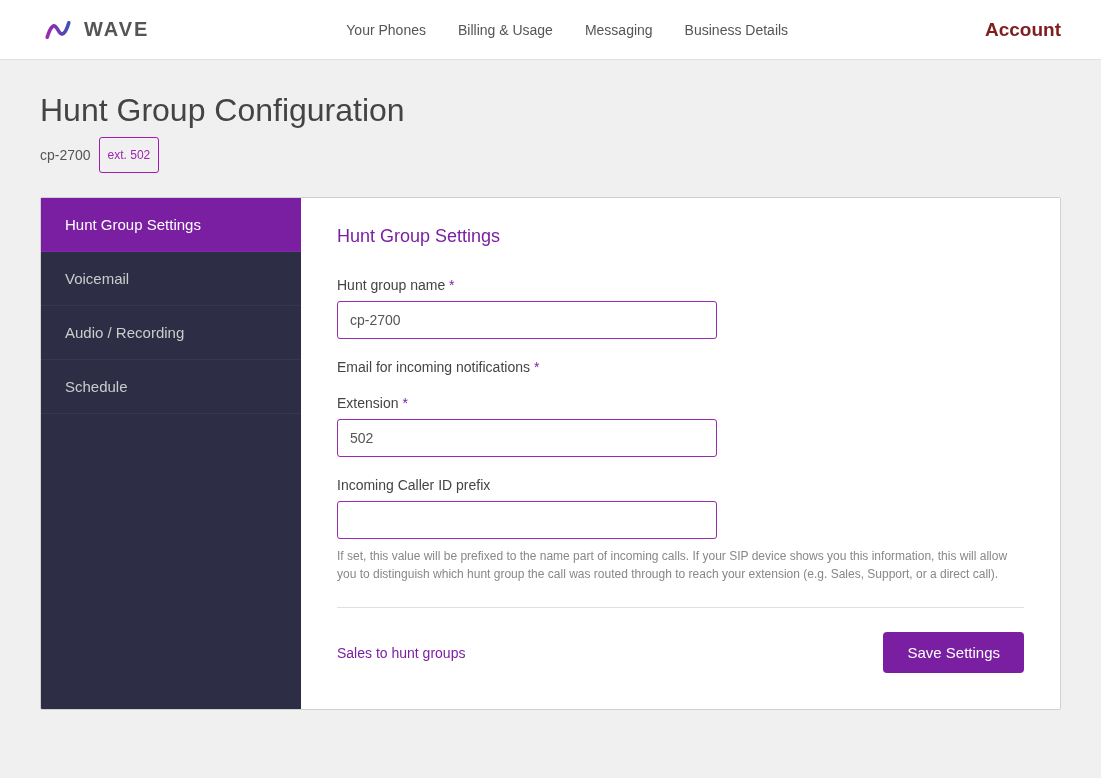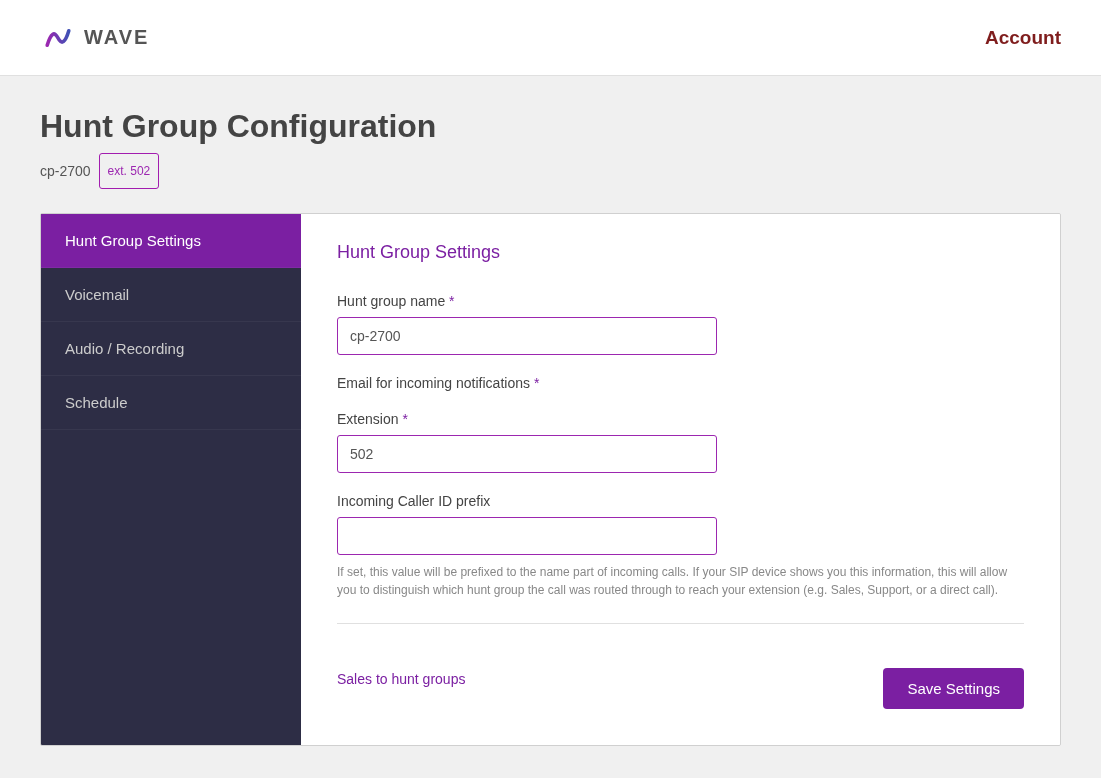--- a/index.html
+++ b/index.html
@@ -3,21 +3,21 @@
   <meta charset="utf-8">
   <style>
     * { box-sizing: border-box; margin: 0; padding: 0; }
     body { font-family: 'Segoe UI', Arial, sans-serif; background: #f0f0f0; color: #333; }
 
     
     .header {
       background: #fff;
       border-bottom: 1px solid #e0e0e0;
       padding: 0 40px;
-      height: 76px;
+      height: 60px;
       display: flex;
       align-items: center;
       justify-content: space-between;
     }
     .logo-area {
       display: flex;
       align-items: center;
       gap: 8px;
     }
     .logo-icon {
@@ -48,21 +48,21 @@
     }
 
     
     .page {
       padding: 32px 40px;
       max-width: 1101px;
       margin: 0 auto;
     }
     .page-title {
       font-size: 32px;
-      font-weight: 700;
+      font-weight: 400;
       color: #444;
       margin-bottom: 8px;
     }
     .page-subtitle {
       display: flex;
       align-items: center;
       gap: 8px;
       margin-bottom: 24px;
     }
     .subtitle-text {
@@ -167,39 +167,44 @@
       cursor: pointer;
     }
     .save-button {
       background: #7b1fa2;
       color: #fff;
       border: none;
       padding: 12px 24px;
       font-size: 15px;
       border-radius: 4px;
       cursor: pointer;
-      margin-top: 20px;
     }
   </style>
 </head>
 <body>
 
 <header class="header">
   <div class="logo-area">
     <svg class="logo-icon" viewBox="0 0 40 40" xmlns="http://www.w3.org/2000/svg">
       <path d="M8 28 Q14 8 20 20 Q26 32 32 12" stroke="url(#grad1)" stroke-width="4" fill="none" stroke-linecap="round"></path>
       <defs>
         <linearGradient id="grad1" x1="0%" y1="0%" x2="100%" y2="0%">
           <stop offset="0%" style="stop-color:#9c27b0"></stop>
           <stop offset="100%" style="stop-color:#3f51b5"></stop>
         </linearGradient>
       </defs>
     </svg>
     <span class="logo-text">WAVE</span>
   </div>
+  <nav class="nav">
+    <a class="nav-link">Your Phones</a>
+    <a class="nav-link">Billing &amp; Usage</a>
+    <a class="nav-link">Messaging</a>
+    <a class="nav-link">Business Details</a>
+  </nav>
   <a class="account-link">Account</a>
 </header>
 
 <div class="page">
   <h1 class="page-title">Hunt Group Configuration</h1>
   <div class="page-subtitle">
     <span class="subtitle-text">cp-2700</span>
     <span class="ext-badge">ext. 502</span>
   </div>
 

